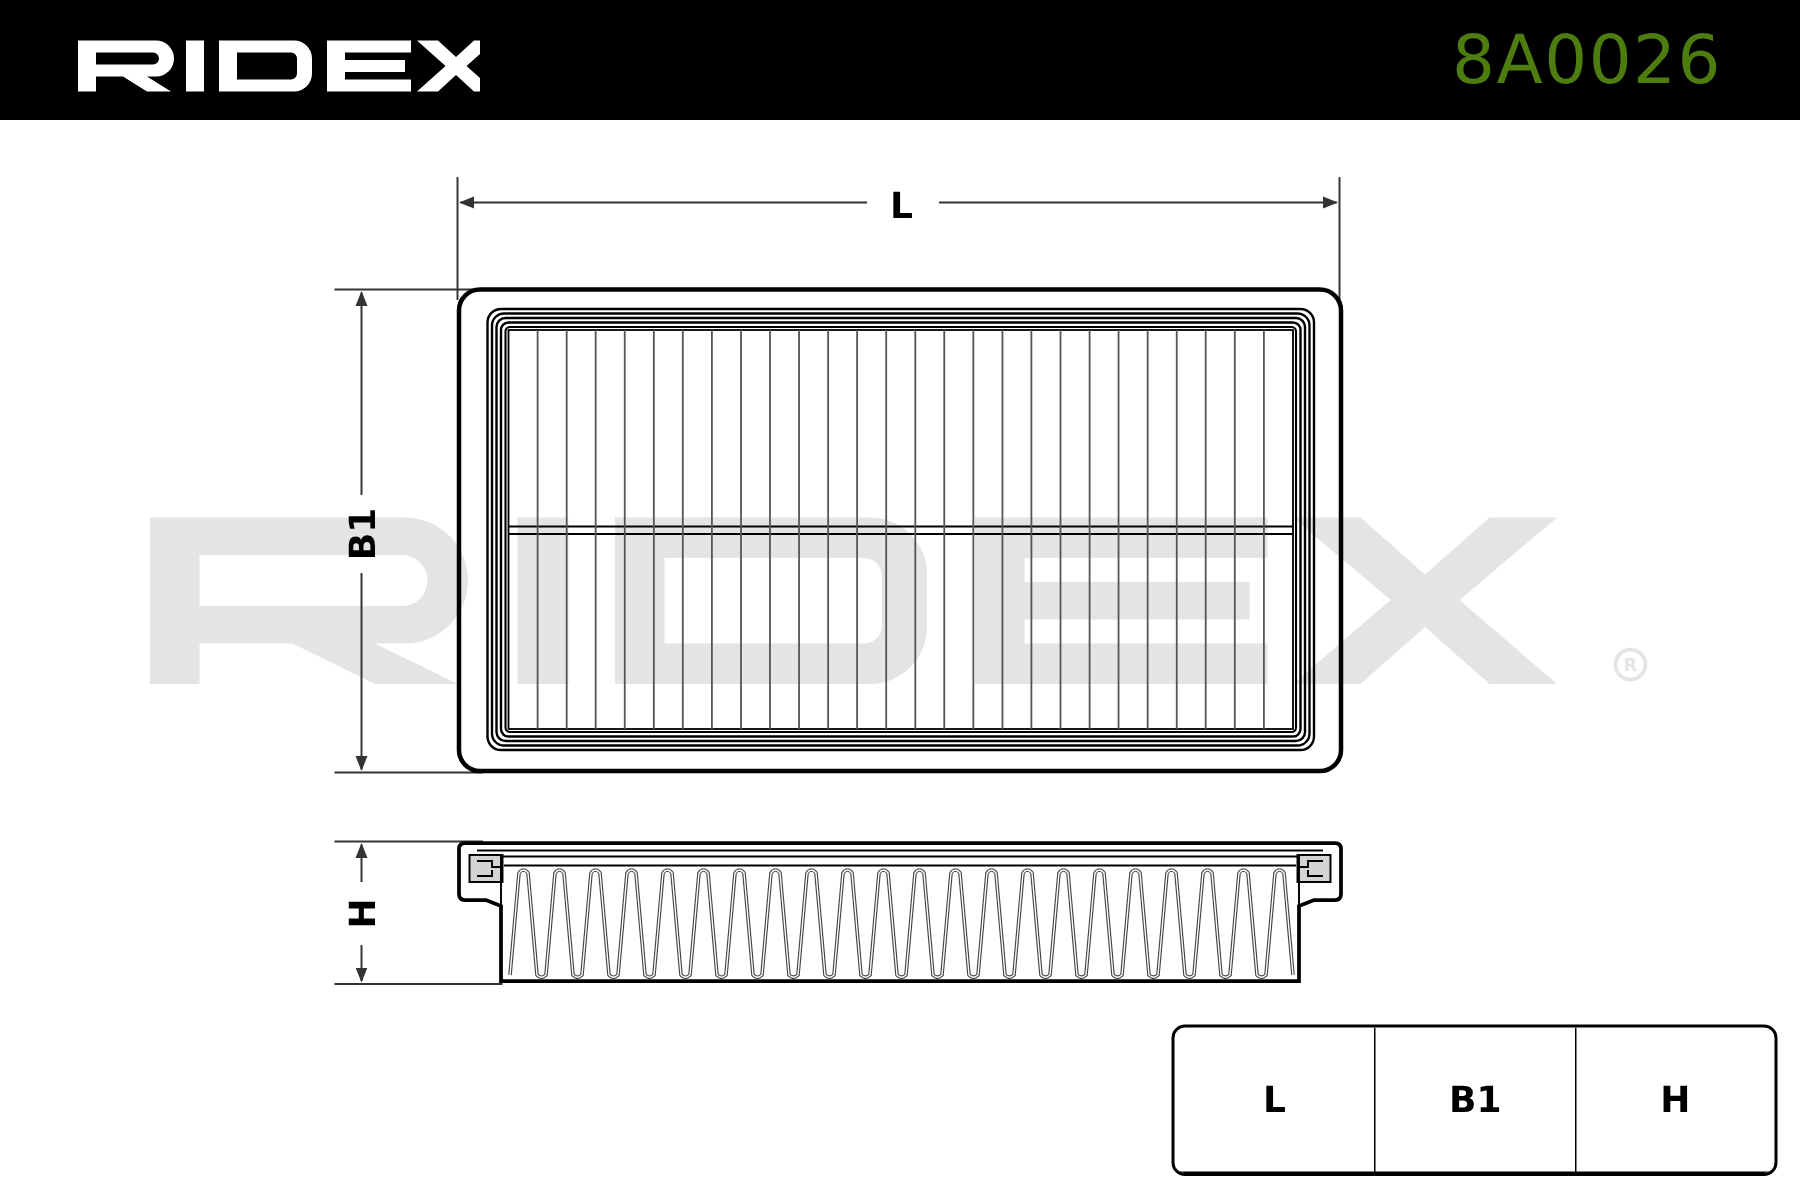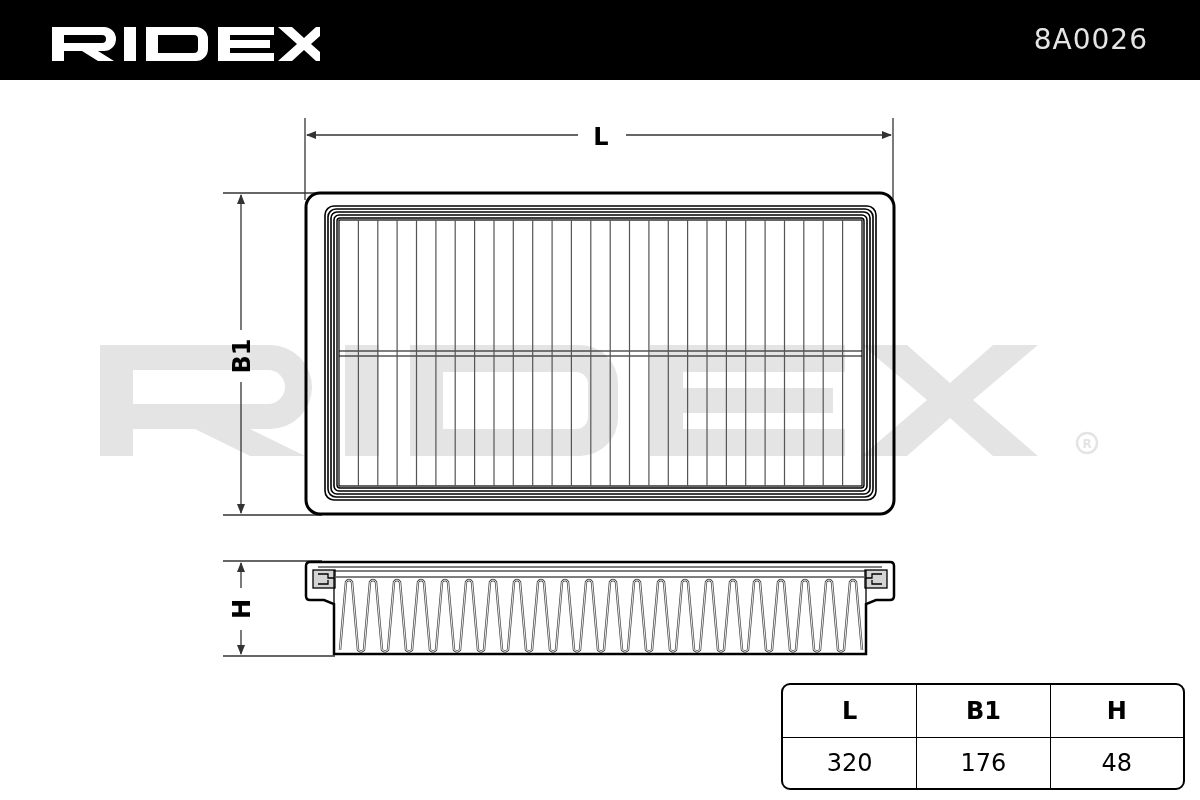--- a/index.html
+++ b/index.html
@@ -1,19 +1,19 @@
 <!DOCTYPE html>
 <html><head>
 <meta charset="utf-8">
 <style>
   html, body { margin: 0; padding: 0; }
   body { width: 1200px; height: 800px; background: #ffffff; position: relative; overflow: hidden; font-family: "DejaVu Sans", sans-serif; }
   .header { position: absolute; left: 0; top: 0; width: 1200px; height: 80px; background: #000000; }
   .brand { position: absolute; left: 50px; top: 18px; width: 270px; height: 44px; }
-  .part-no { position: absolute; right: 52px; top: 18px; color: #e5e5e5; font-size: 28px; font-weight: 500; letter-spacing: 1px; line-height: 44px; font-family: "DejaVu Sans", sans-serif; }
+  .part-no { position: absolute; right: 52px; top: 18px; color: #4d7c0f; font-size: 45px; font-weight: 500; letter-spacing: 1px; line-height: 44px; font-family: "DejaVu Sans", sans-serif; }
   .drawing { position: absolute; left: 0; top: 80px; width: 1200px; height: 720px; }
   .dim-label { font-family: "DejaVu Sans", sans-serif; font-weight: bold; font-size: 24px; fill: #000; }
   table.dims { position: absolute; left: 781px; top: 683px; width: 404px; height: 101px; border-collapse: separate; border-spacing: 0; border: 2px solid #000; border-radius: 9px; overflow: hidden; }
   table.dims td, table.dims th { text-align: center; font-size: 24px; color: #000; font-family: "DejaVu Sans", sans-serif; width: 33.33%; }
   table.dims th { font-weight: bold; height: 50px; border-bottom: 1.5px solid #000; }
   table.dims td { font-weight: normal; height: 48px; }
   table.dims th + th, table.dims td + td { border-left: 1.5px solid #000; }
 </style>
 </head>
 <body>
@@ -143,19 +143,14 @@
   </g>
 </svg>
 
 <table class="dims">
   <tbody>
       <tr>
     <th>L</th>
     <th>B1</th>
     <th>H</th>
   </tr>
-  <tr>
-    <td>320</td>
-    <td>176</td>
-    <td>48</td>
-  </tr>
 </tbody>
   </table>
 
 </body></html>

